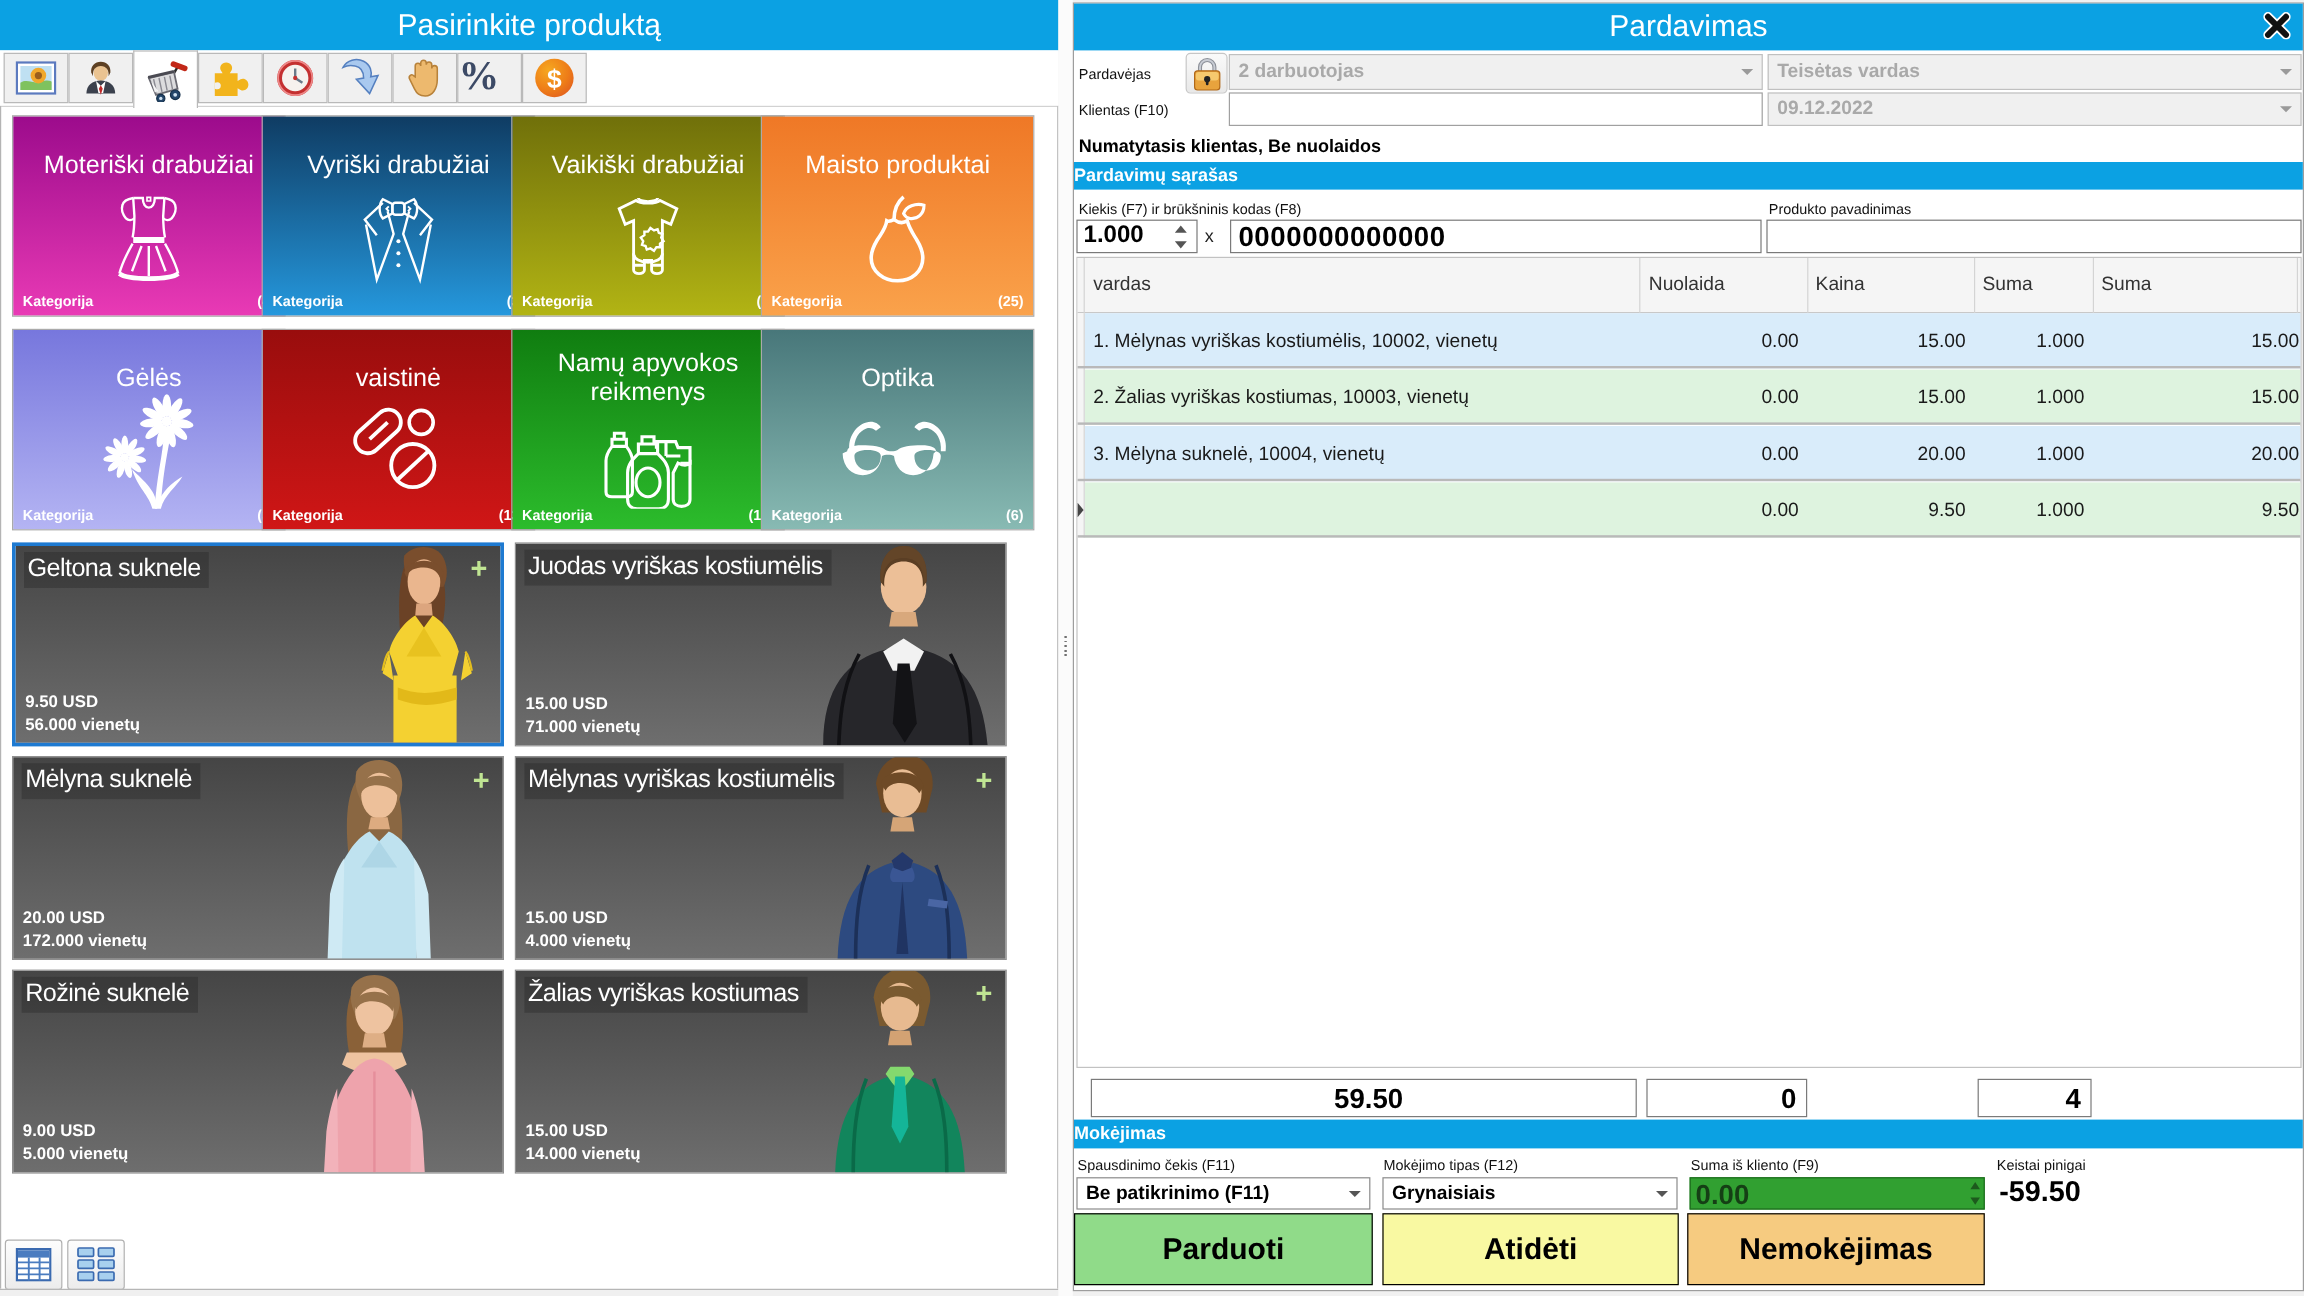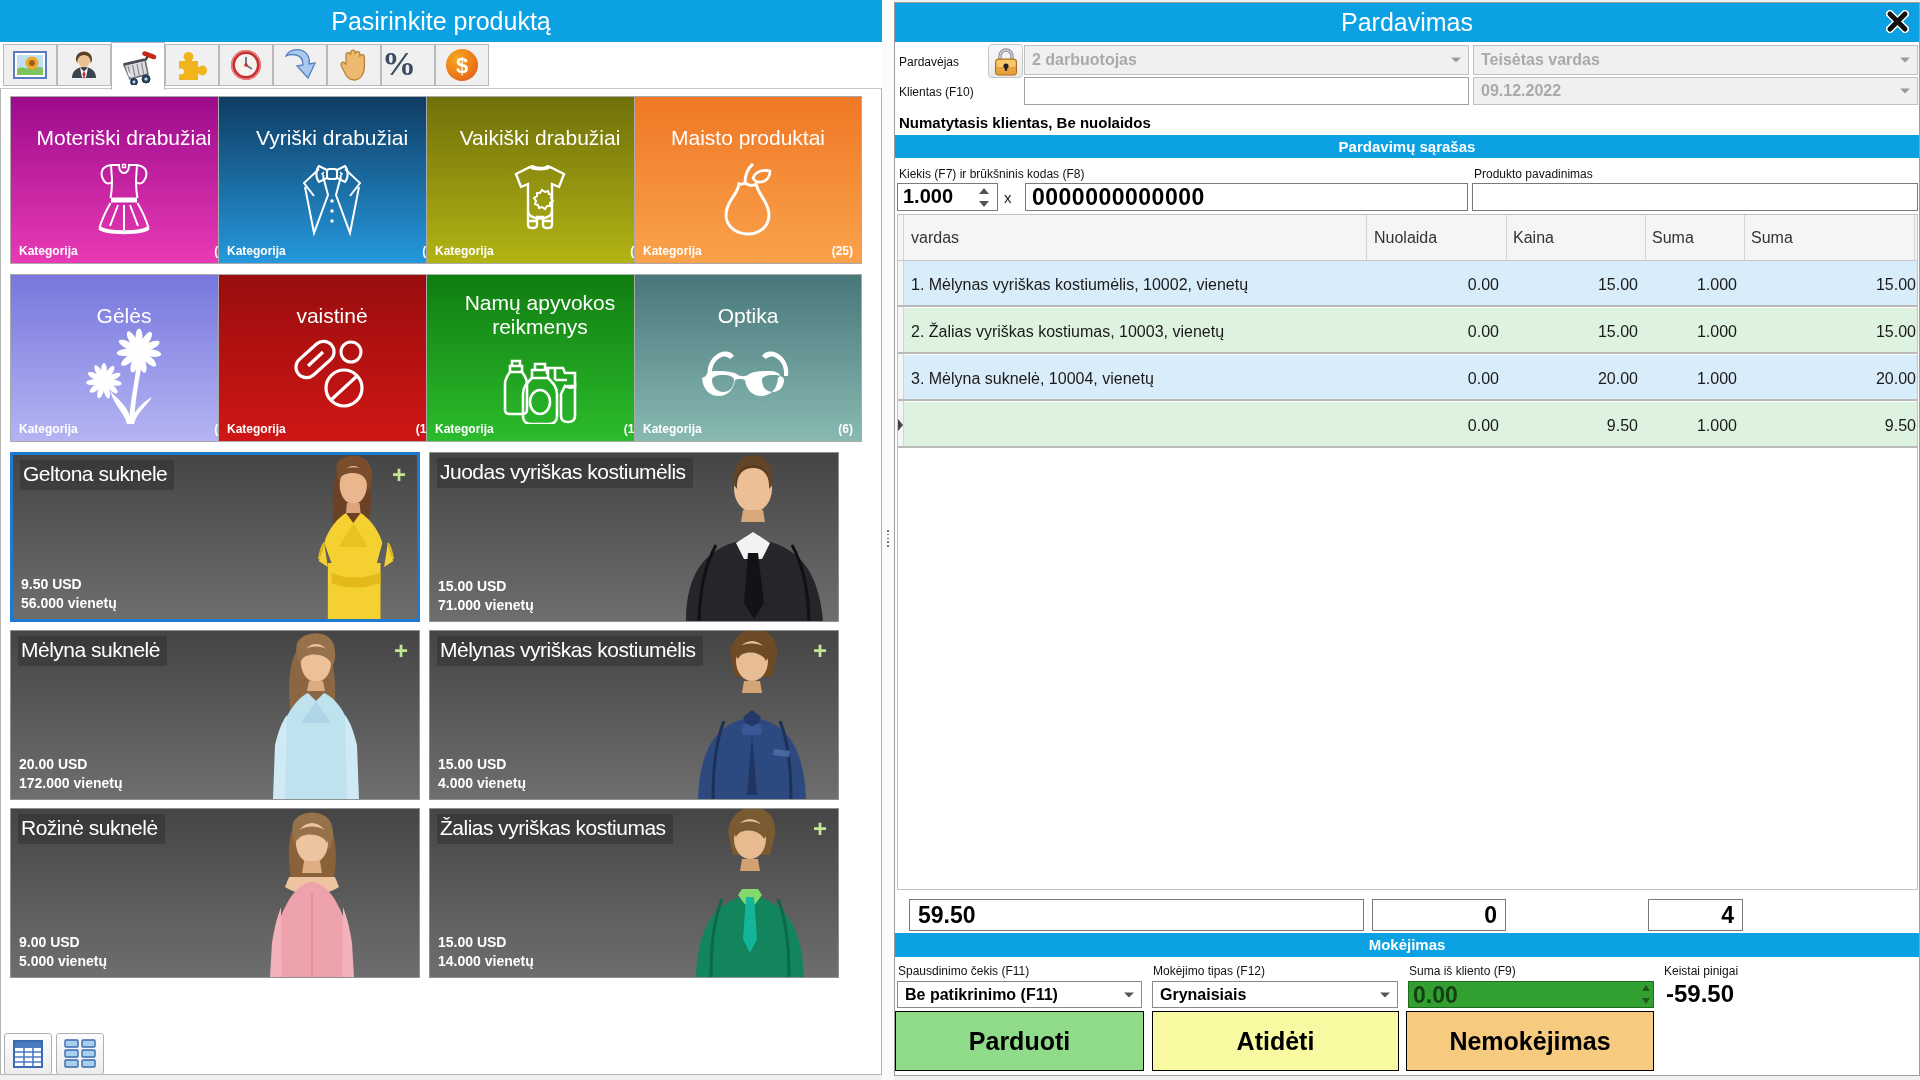--- a/index.html
+++ b/index.html
@@ -43,21 +43,21 @@
 
 
 #rwin { left:894px; top:2px; width:1026px; height:1074px; background:#fff; border:1px solid #9d9d9d; }
 #rtitle { left:895px; top:3px; width:1024px; height:39px; background:#0ba1e3; color:#fff; font-size:25px; text-align:center; line-height:39px; }
 .lbl { position:absolute; font-size:12px; color:#111; }
 .combo { position:absolute; background:#f0f0f0; border:1px solid #c0c0c0; color:#a9a9a9; font-weight:bold; font-size:16px; }
 .combo .cv { position:absolute; left:7px; top:50%; transform:translateY(-50%); white-space:nowrap; }
 .combo .arr { position:absolute; right:7px; top:50%; transform:translateY(-50%); width:0; height:0; border-left:5px solid transparent; border-right:5px solid transparent; border-top:5px solid #9a9a9a; }
 .wcombo { background:#fff; border:1px solid #8a8a8a; color:#111; }
 .input { position:absolute; background:#fff; border:1px solid #a0a0a0; }
-.bluebar { position:absolute; background:#0ba1e3; color:#fff; font-size:15px; font-weight:bold; text-align:center; }
+.bluebar { position:absolute; background:#0ba1e3; color:#fff; font-size:15px; font-weight:bold; }
 .cell { position:absolute; font-size:16px; color:#1a1a1a; line-height:47px; white-space:nowrap; }
 .num { text-align:right; }
 .bigbox { position:absolute; border:1px solid #7a7a7a; background:#fff; font-size:23px; font-weight:bold; color:#000; line-height:30px; }
 .btn { position:absolute; border:1px solid #000; font-size:25px; font-weight:bold; color:#000; text-align:center; height:60px; line-height:58px; }
 </style>
 </head>
 <body>
 <div id="page">
 
 <div class="abs" id="lwin"></div>
@@ -489,21 +489,21 @@
 <div class="cell num" style="left:1366px;top:355px;width:133px;">0.00</div>
 <div class="cell num" style="left:1506px;top:355px;width:132px;">20.00</div>
 <div class="cell num" style="left:1645px;top:355px;width:92px;">1.000</div>
 <div class="cell num" style="left:1744px;top:355px;width:172px;">20.00</div>
 
 <div class="cell num" style="left:1366px;top:402px;width:133px;">0.00</div>
 <div class="cell num" style="left:1506px;top:402px;width:132px;">9.50</div>
 <div class="cell num" style="left:1645px;top:402px;width:92px;">1.000</div>
 <div class="cell num" style="left:1744px;top:402px;width:172px;">9.50</div>
 
-<div class="bigbox" style="left:909px;top:899px;width:455px;height:32px;padding-left:8px;">59.50</div>
+<div class="bigbox" style="left:909px;top:899px;width:455px;height:32px;padding-left:8px;text-align:center;">59.50</div>
 <div class="bigbox" style="left:1372px;top:899px;width:134px;height:32px;text-align:right;padding-right:8px;">0</div>
 <div class="bigbox" style="left:1648px;top:899px;width:95px;height:32px;text-align:right;padding-right:8px;">4</div>
 
 <div class="bluebar" style="left:895px;top:933px;width:1024px;height:24px;line-height:24px;">Mokėjimas</div>
 
 <div class="lbl" style="left:898px;top:964px;">Spausdinimo čekis (F11)</div>
 <div class="lbl" style="left:1153px;top:964px;">Mokėjimo tipas (F12)</div>
 <div class="lbl" style="left:1409px;top:964px;">Suma iš kliento (F9)</div>
 <div class="lbl" style="left:1664px;top:964px;">Keistai pinigai</div>
 

